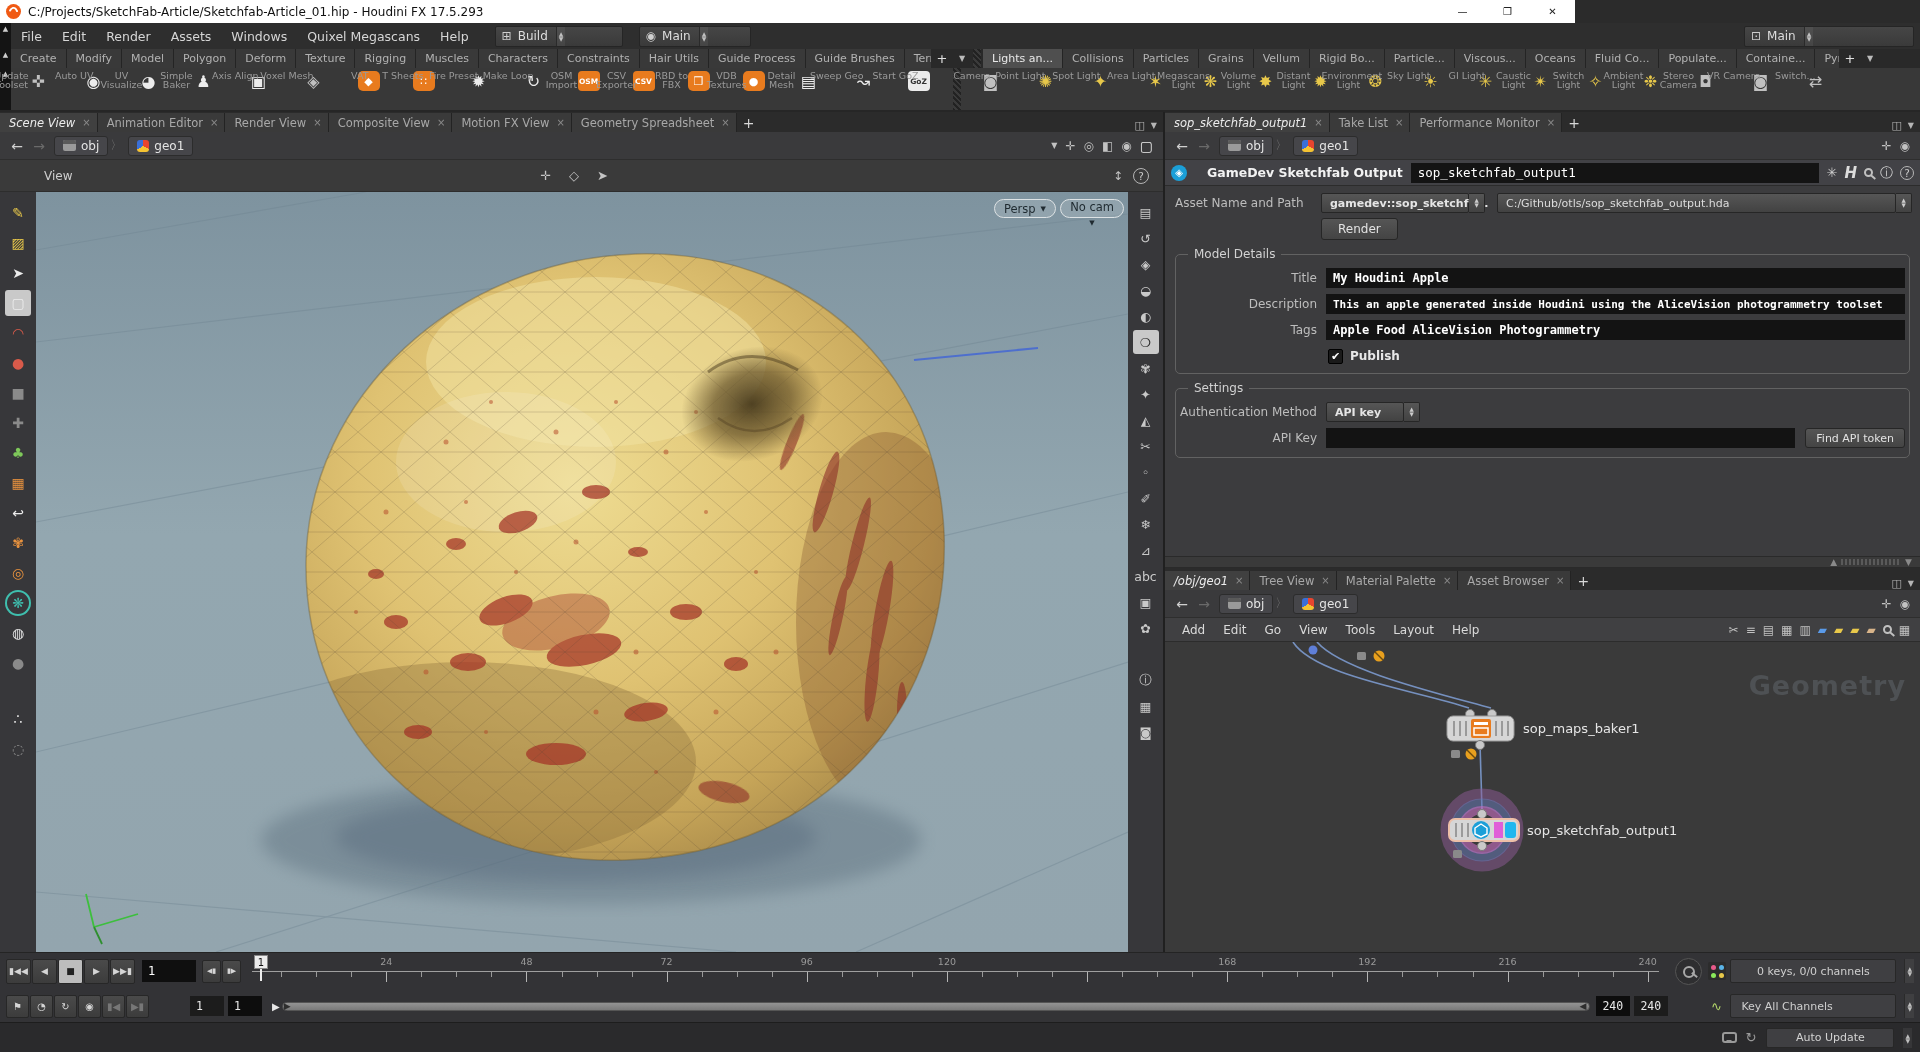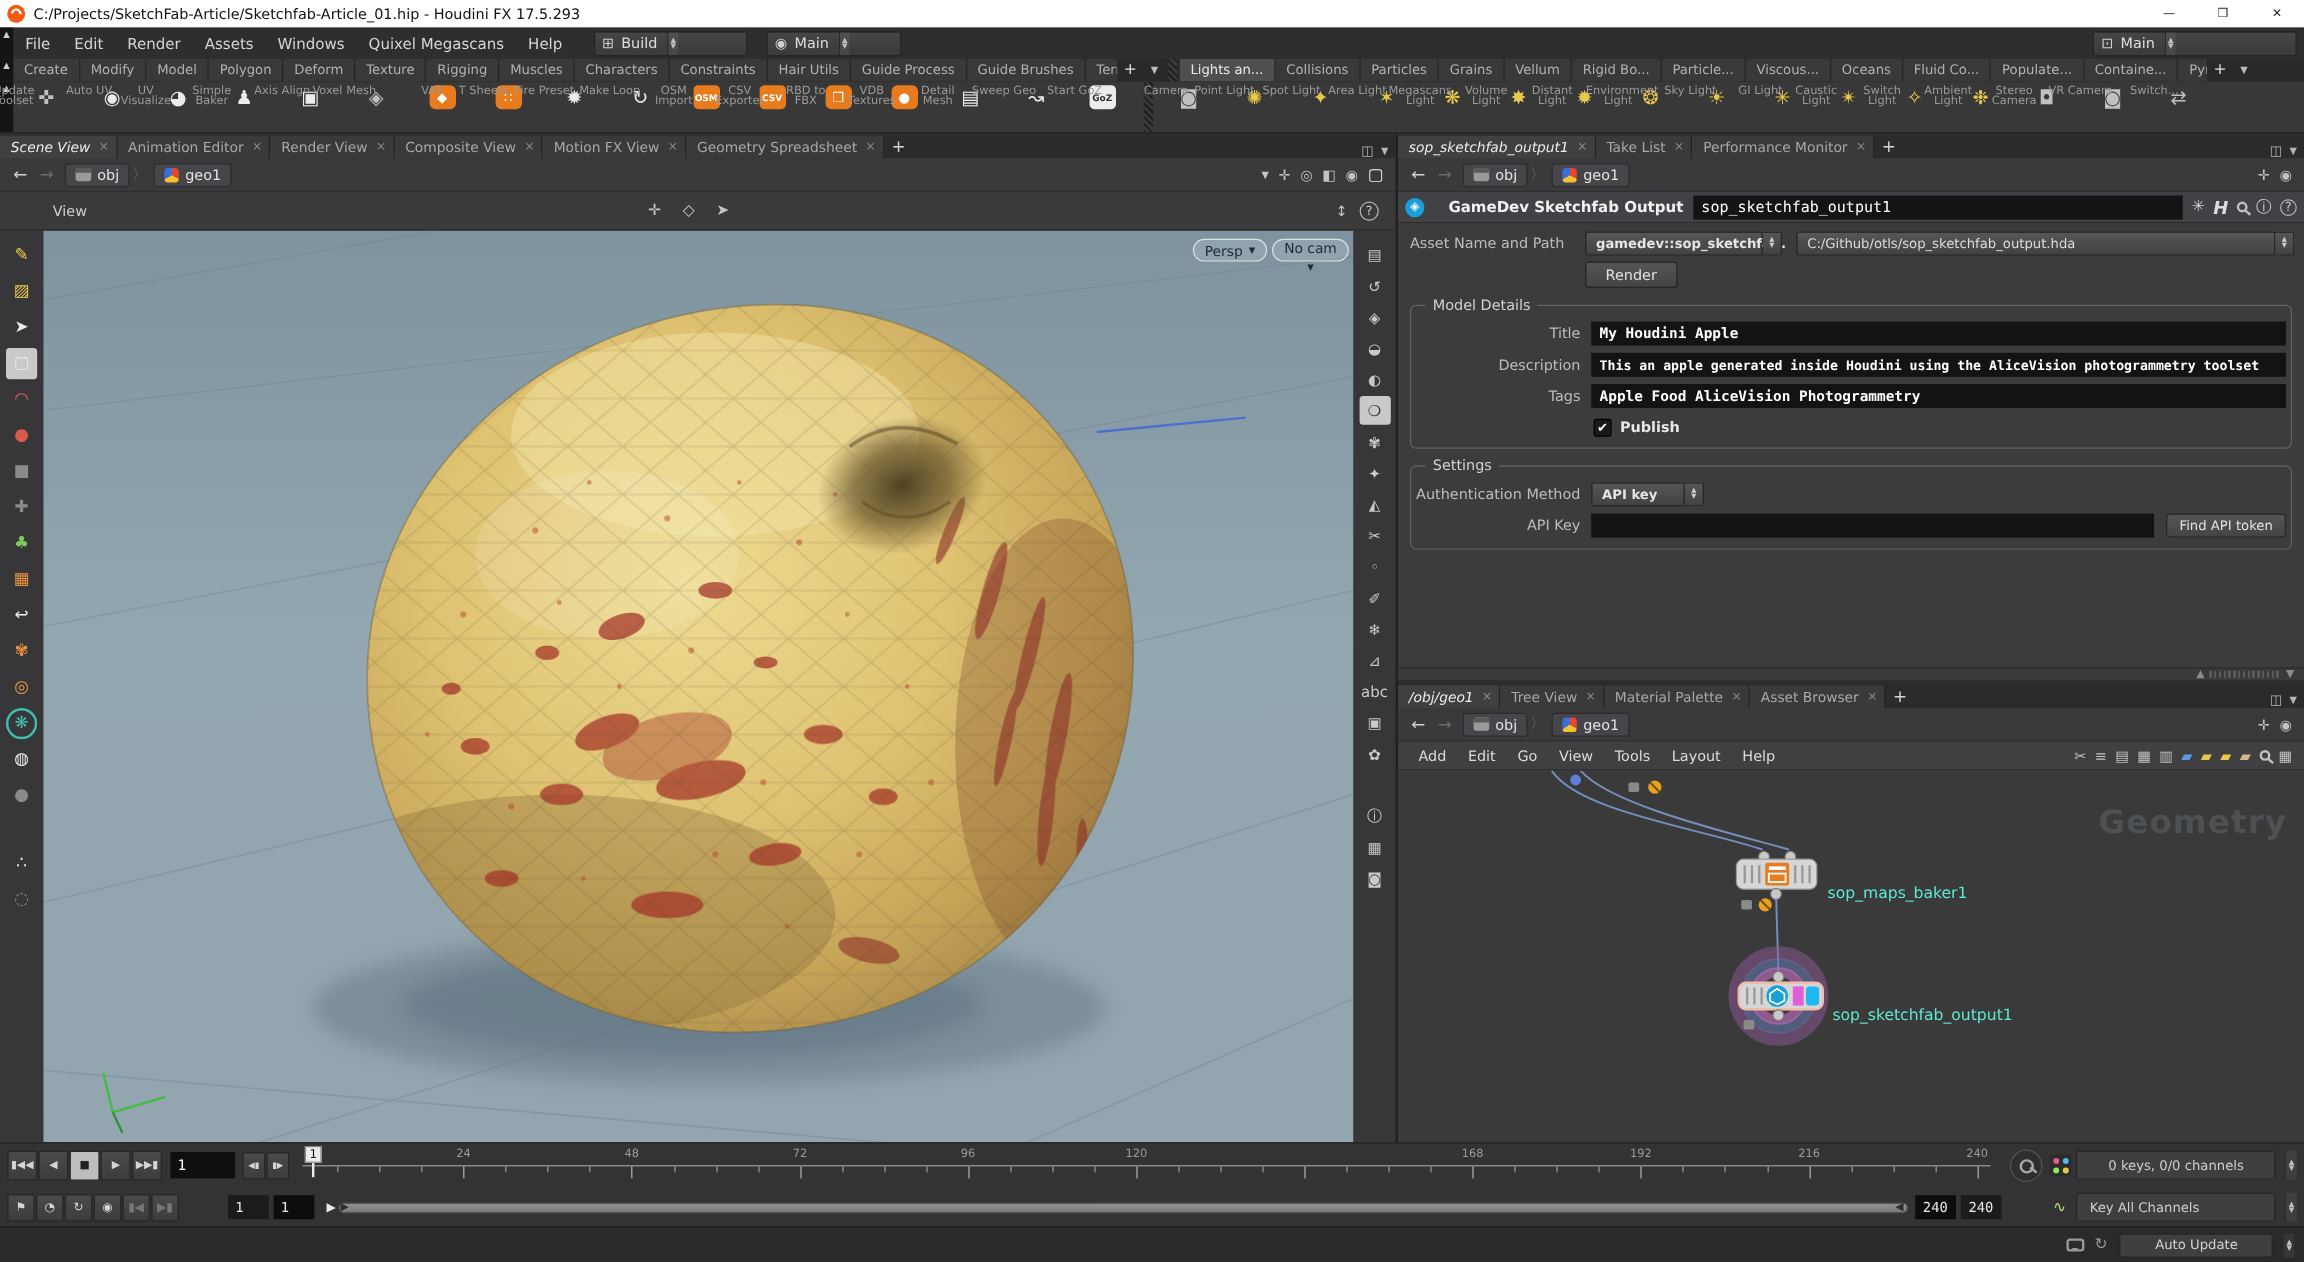--- a/index.html
+++ b/index.html
@@ -1,20 +1,20 @@
 <!DOCTYPE html>
 <html><head>
 <meta charset="utf-8">
 <style>
   html,body{margin:0;padding:0;width:1920px;height:1052px;overflow:hidden;background:#2b2b2b;
     font-family:"DejaVu Sans","Liberation Sans",sans-serif;font-size:12px;color:#cfcfcf;
     -webkit-font-smoothing:antialiased;}
   *{box-sizing:border-box;}
   
-  .titlebar{position:absolute;left:0;top:0;width:1920px;height:23px;background:#ffffff;color:#111;
+  .titlebar{position:absolute;left:0;top:0;width:1575px;height:23px;background:#ffffff;color:#111;
     display:flex;align-items:center;font-size:12px;}
   .hlogo{width:15px;height:15px;border-radius:50%;background:#f05a14;margin:0 7px 0 6px;position:relative;flex:0 0 auto;}
   .hlogo::after{content:"";position:absolute;inset:3px;border:2.5px solid #fff;border-left-color:transparent;
     border-bottom-color:transparent;border-radius:50%;transform:rotate(-40deg);}
   .wctrls{margin-left:auto;display:flex;height:23px;}
   .wbtn{width:45px;height:23px;display:flex;align-items:center;justify-content:center;font-size:10px;color:#222;}
   
   .menubar{position:absolute;left:0;top:23px;width:1920px;height:26px;background:#2e2e2e;display:flex;align-items:center;}
   .scrollstrip{width:11px;height:100%;background:#141414;display:flex;align-items:flex-start;justify-content:center;
     color:#cfcfcf;font-size:7px;padding-top:2px;flex:0 0 auto;}
@@ -122,21 +122,21 @@
   .splitter{height:12px;background:#3a3a3a;border-top:1px solid #2a2a2a;border-bottom:1px solid #2a2a2a;
     display:flex;align-items:center;justify-content:flex-end;color:#8a8a8a;font-size:8px;gap:4px;padding-right:8px;}
   .dots{width:60px;height:6px;background:repeating-linear-gradient(90deg,#5a5a5a 0 2px,transparent 2px 4px);}
   
   .netmenu{height:24px;background:#404042;border-bottom:1px solid #2c2c2c;display:flex;align-items:center;padding:0 8px;}
   .nmi{padding:0 9px;color:#dadada;font-size:12px;height:100%;display:flex;align-items:center;}
   .netmenu .nicons{margin-left:auto;display:flex;align-items:center;gap:7px;font-size:12px;color:#c2c2c2;padding-right:2px;}
   .nicon.blue{color:#5a9ae8;}.nicon.yellow{color:#e8c84a;}.nicon.tan{color:#d8b48a;}
   .netgraph{position:relative;height:310px;background:#3a3a3a;overflow:hidden;}
   .watermark{position:absolute;right:14px;top:28px;font-size:27px;font-weight:bold;color:#4e5154;letter-spacing:1px;}
-  .nodelabel{position:absolute;color:#5eead4;font-size:13px;display:flex;align-items:center;height:24px;white-space:nowrap;margin-top:16px;}
+  .nodelabel{position:absolute;color:#e5e5e5;font-size:13px;display:flex;align-items:center;height:24px;white-space:nowrap;}
   
   .timelinebar{position:absolute;left:0;top:952px;width:1920px;height:70px;background:#333336;border-top:1px solid #242424;}
   .trow{display:flex;align-items:center;height:36px;padding:0 6px;}
   .trow.r2{height:34px;}
   .pbtn{width:25px;height:25px;background:linear-gradient(#4a4a4a,#3c3c3c);border:1px solid #272727;color:#d5d5d5;
     display:flex;align-items:center;justify-content:center;font-size:9px;margin-right:1px;border-radius:2px;white-space:nowrap;}
   .pbtn.sel{background:#bdbdbd;color:#222;}
   .pbtn.small{width:19px;height:23px;font-size:7px;}
   .pbtn.dim{color:#777;}
   .framebox{width:54px;height:22px;background:#0f0f0f;color:#fff;font-family:"DejaVu Sans Mono",monospace;

